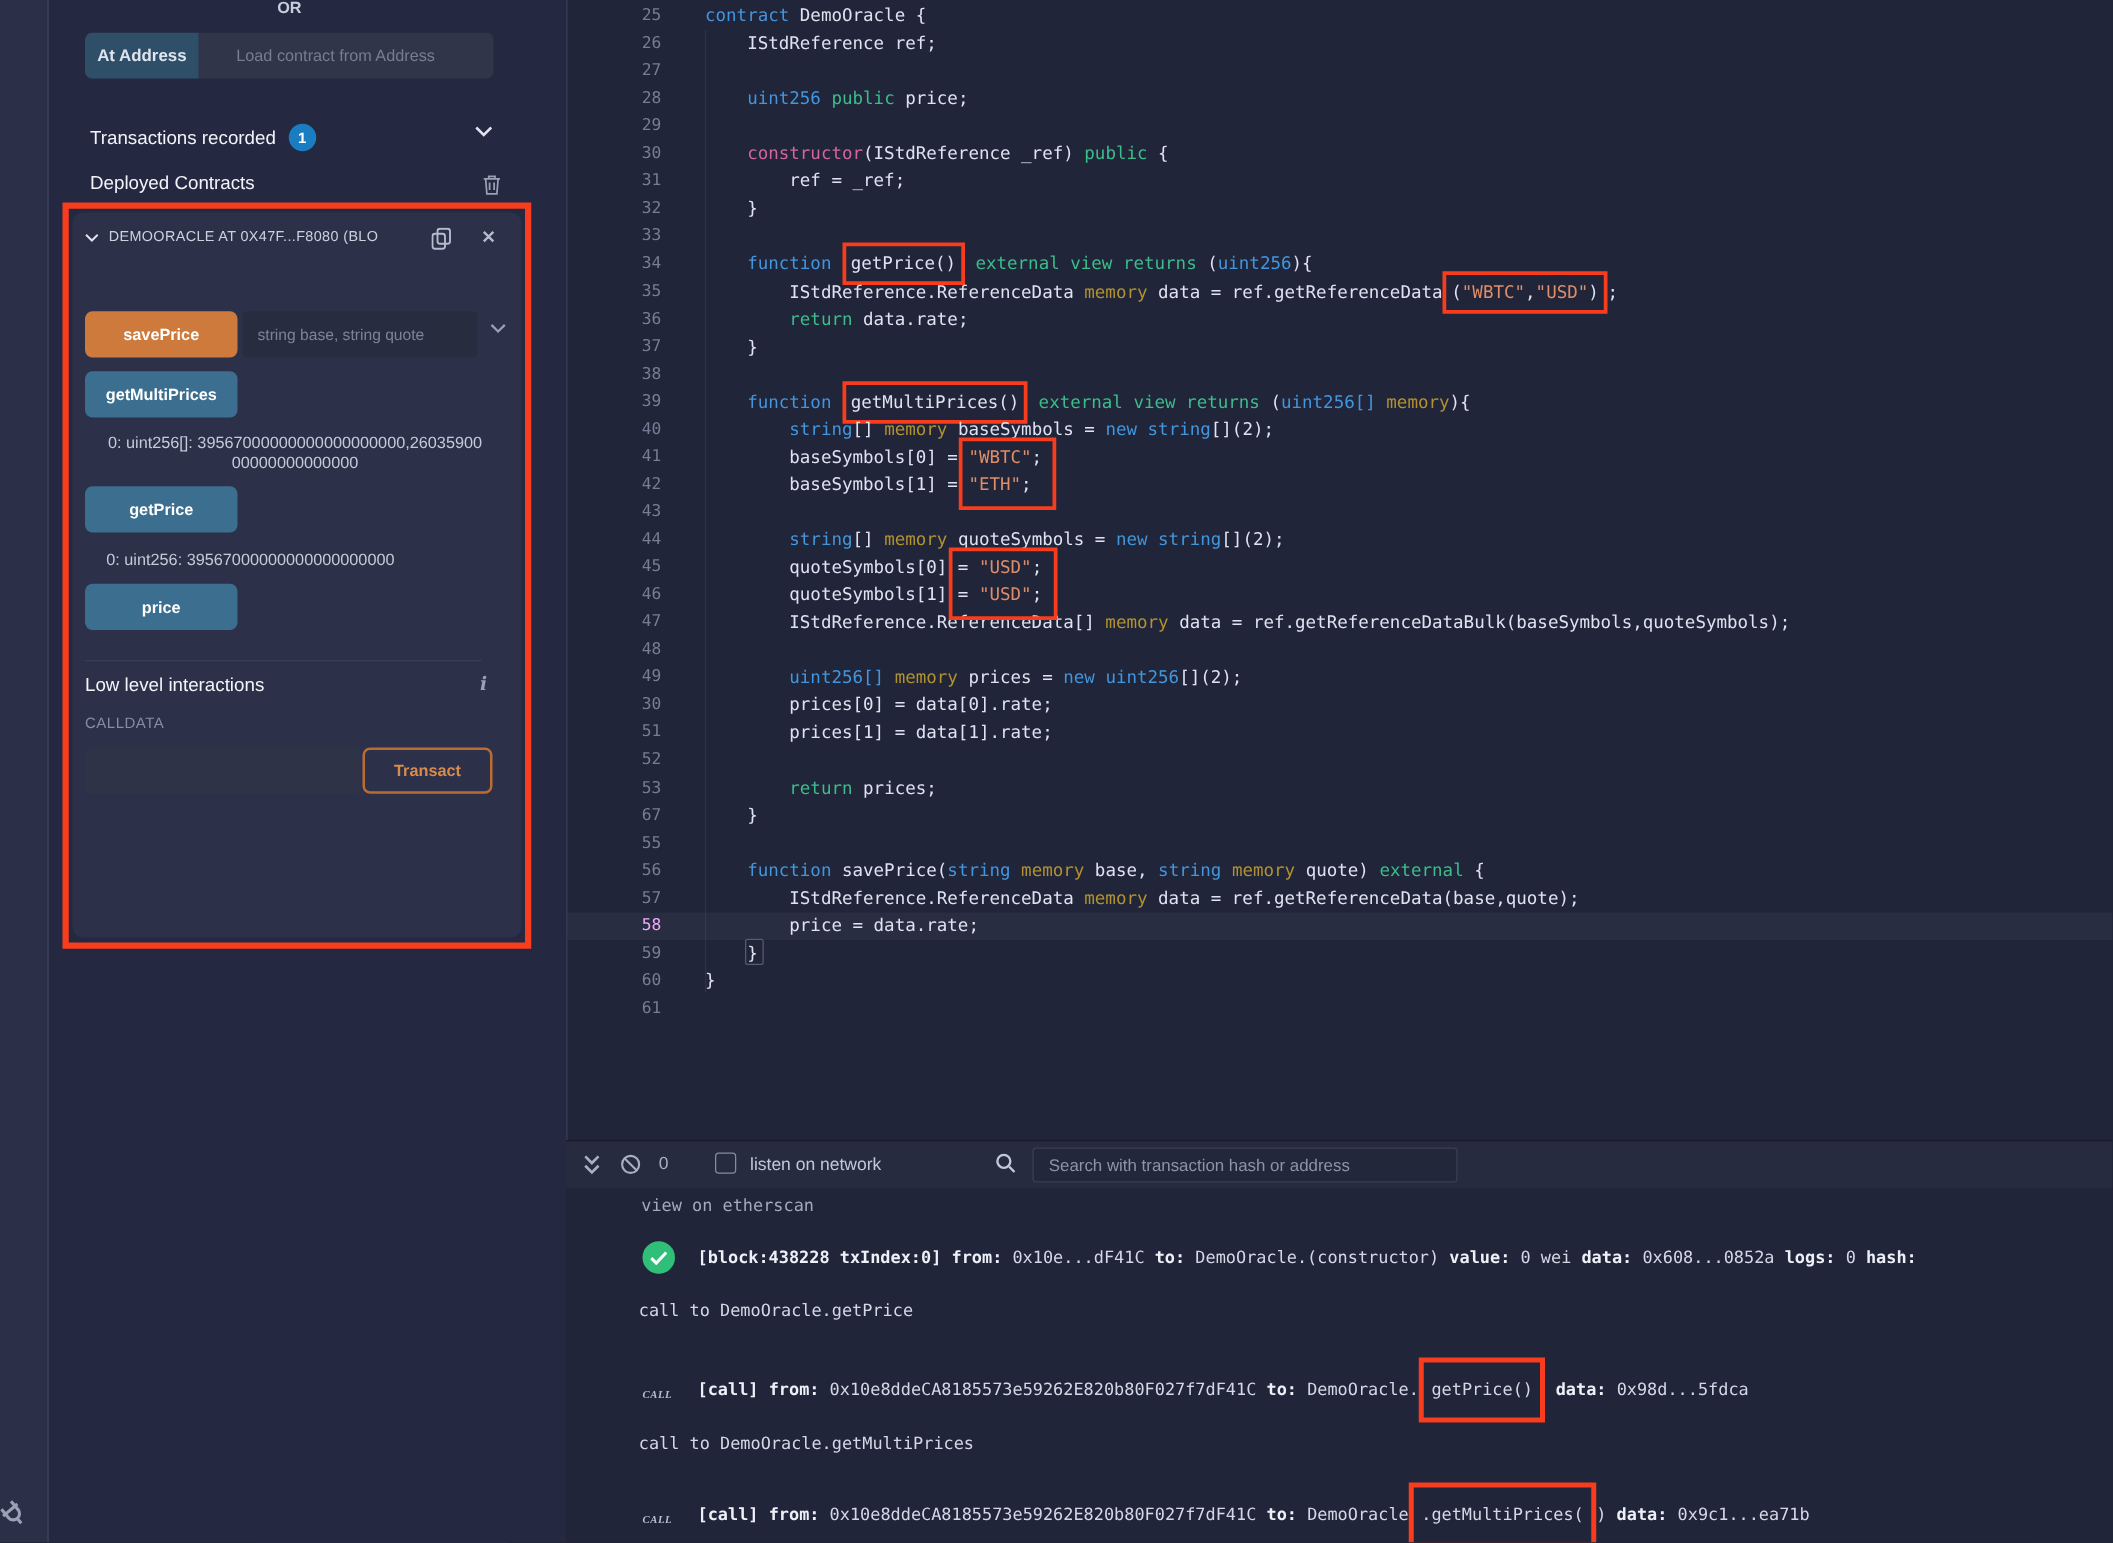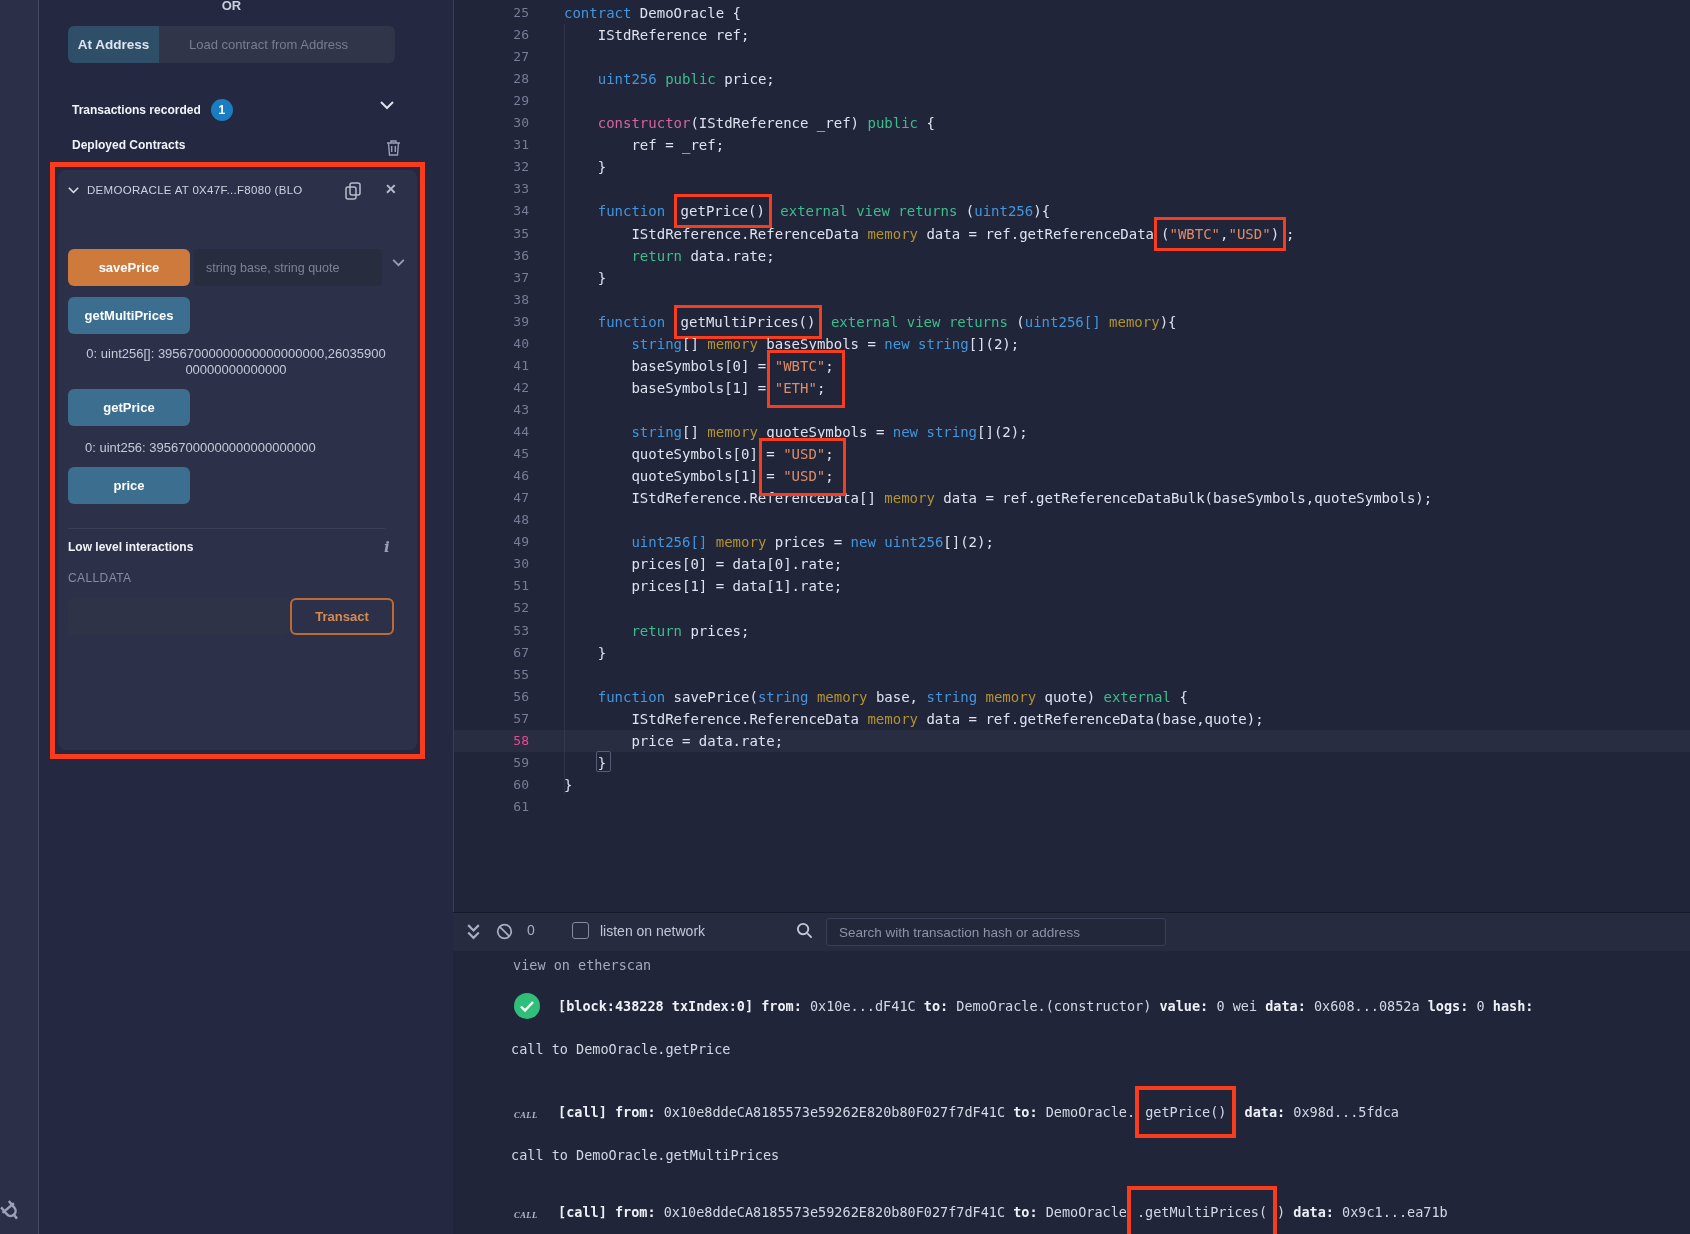--- a/index.html
+++ b/index.html
@@ -12,21 +12,21 @@
   #icon-strip{position:absolute;left:0;top:0;width:38px;height:1234px;background:#2b2f47;border-right:1px solid #454a63;}
   #plug{position:absolute;left:-6px;top:1194px;color:#9aa0b5;transform:rotate(-40deg);}
   
   #sidebar{position:absolute;left:39px;top:0;width:414px;height:1234px;background:#242840;}
   .sb-abs{position:absolute;}
   #or-label{left:29px;top:-2px;width:327px;text-align:center;color:#c9cedd;font-size:13px;font-weight:bold;}
   #ataddr-group{left:29px;top:26px;width:327px;height:37px;border-radius:6px;overflow:hidden;display:flex;}
   #ataddr-btn{width:122px;height:37px;background:#2f4e68;color:#dfe5ee;font-size:13.5px;font-weight:bold;border:none;cursor:pointer;}
   #ataddr-input{flex:1;background:#30354a;border:none;color:#dfe5ee;font-size:13px;padding:0 30px;outline:none;}
   #ataddr-input::placeholder{color:#777e92;}
-  .sb-heading{color:#f2f4fa;font-size:12px;font-weight:bold;}
+  .sb-heading{color:#f2f4fa;font-size:15px;font-weight:normal;}
   #tx-recorded{left:33px;top:99px;display:flex;align-items:center;gap:10px;cursor:pointer;}
   #tx-badge{width:22px;height:22px;border-radius:50%;background:#1a7dc1;color:#fff;font-size:12px;font-weight:bold;display:flex;align-items:center;justify-content:center;}
   #tx-chevron{left:341px;top:101px;}
   #deployed-row{left:33px;top:138px;}
   #trash-icon{left:347px;top:139px;cursor:pointer;}
   
   #annot-sidebar{position:absolute;left:50px;top:162px;width:375px;height:597px;border:5px solid #f83c1e;box-sizing:border-box;z-index:30;pointer-events:none;}
   
   #card{position:absolute;left:19px;top:170px;width:359px;height:580px;background:#2c3149;border-radius:8px;}
   .card-abs{position:absolute;}
@@ -46,21 +46,21 @@
   #info-icon{left:326px;top:368px;color:#9aa0b5;font-size:15px;font-weight:bold;font-family:"DejaVu Serif",serif;font-style:italic;cursor:pointer;}
   #calldata-label{left:10px;top:401px;color:#868ca1;font-size:12px;letter-spacing:.4px;}
   #calldata-input{left:10px;top:428px;width:220px;height:37px;background:#2e3347;border:none;border-radius:4px;outline:none;box-sizing:border-box;color:#dfe5ee;padding:0 10px;}
   #transact-btn{left:232px;top:428px;width:104px;height:37px;background:transparent;border:2px solid #b96d35;border-radius:6px;color:#d98a4e;font-size:13px;font-weight:bold;cursor:pointer;box-sizing:border-box;}
   
   #editor{position:absolute;left:453px;top:0;width:1237px;height:912px;background:#212539;border-left:1px solid #3b3f56;cursor:text;}
   #indent-guide{position:absolute;left:110px;top:24px;width:1px;height:770px;background:#2e324a;}
   .cl{position:absolute;left:0;right:0;height:22px;display:flex;white-space:pre;}
   .cl.cur{background:rgba(130,140,170,0.08);}
   .ln{width:110px;box-sizing:border-box;padding-right:35px;text-align:right;color:#767d96;font:13px/22px "DejaVu Sans Mono",monospace;flex:none;}
-  .cl.cur .ln{color:#ec4899;}
+  .cl.cur .ln{color:#f0abfc;}
   .lt{font:14px/22px "DejaVu Sans Mono",monospace;color:#dfe2f0;}
   .tok-pl{color:#dfe2f0;}
   .tok-kw{color:#4296dd;}
   .tok-mod{color:#3cbd8b;}
   .tok-mem{color:#b2932f;}
   .tok-str{color:#de8d68;}
   .tok-pink{color:#d5659f;}
   .rb{border:3px solid #f83c1e;padding:6px 4px;}
   #bracket-hl{position:absolute;left:142px;top:751px;width:13px;height:19px;border:1px solid #565b76;border-radius:2px;}
   .annot-overlay{position:absolute;border:3px solid #f83c1e;z-index:25;pointer-events:none;}

